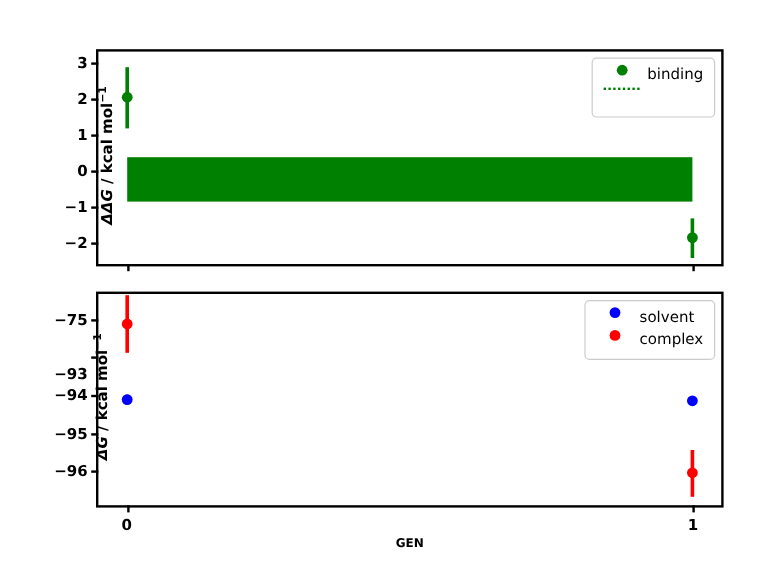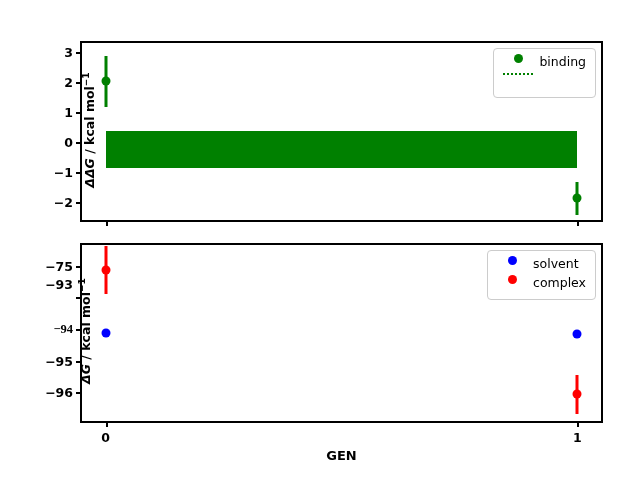--- a/index.html
+++ b/index.html
@@ -118,21 +118,21 @@
     margin-top: -10px;
     width: 160px;
   }
   .xlabel {
     position: absolute;
     left: 0;
     top: 100%;
     margin-top: 27px;
     width: 100%;
     text-align: center;
-    font-size: 13px;
+    font-size: 10px;
     font-weight: bold;
     color: #000000;
   }
   
   .errbar {
     position: absolute;
     width: 0;
     transform: translateX(-50%);
   }
   .marker {
@@ -243,23 +243,23 @@
   <div class="axes" id="axes-bottom">
 
     <div class="ylabel" id="ylabel-bottom">
       <span class="ital">ΔG</span><span> / kcal mol</span><span class="sup">−1</span>
     </div>
 
     <div id="bottom-yticks">
         <div class="ytick" style="top: 20.6126px;"></div>
         <div class="yticklabel" style="top: 20.6126px;">−75</div>
         <div class="ytick" style="top: 52.3243px;"></div>
-        <div class="yticklabel" style="top: 39px; text-align: center;">−93</div>
+        <div class="yticklabel" style="top: 66px; text-align: center;">−93</div>
         <div class="ytick" style="top: 84.036px;"></div>
-        <div class="yticklabel" style="top: 84.036px; font-family: Liberation Serif, serif;">−94</div>
+        <div class="yticklabel" style="top: 84.036px;">−94</div>
         <div class="ytick" style="top: 115.748px;"></div>
         <div class="yticklabel" style="top: 115.748px;">−95</div>
         <div class="ytick" style="top: 147.459px;"></div>
         <div class="yticklabel" style="top: 147.459px; margin-left: 20px;">−96</div>
       </div>
     <div id="bottom-xticks">
         <div class="xtick" style="left: 23.5909px;"></div>
         <div class="xticklabel" style="left: 23.5909px;">0</div>
         <div class="xtick" style="left: 495.409px;"></div>
         <div class="xticklabel" style="left: 495.409px;">1</div>

